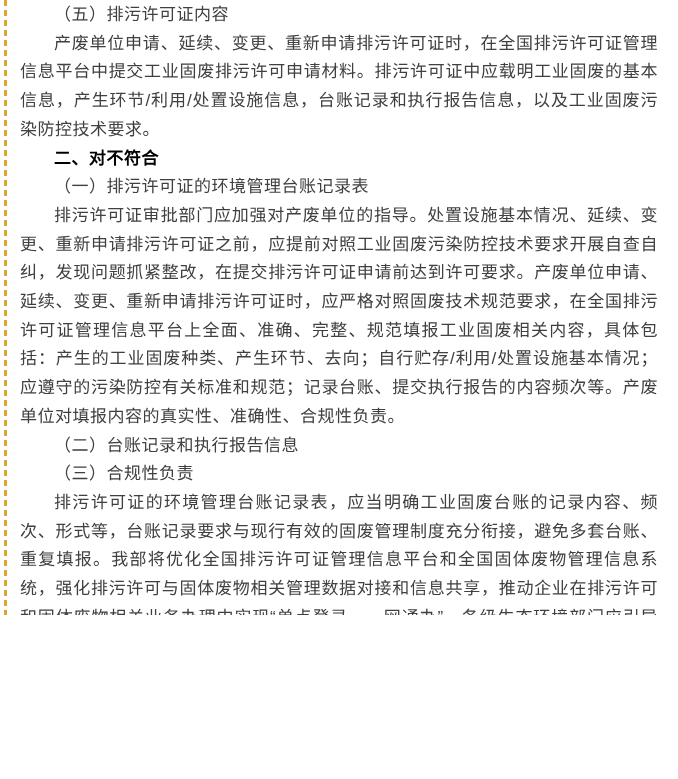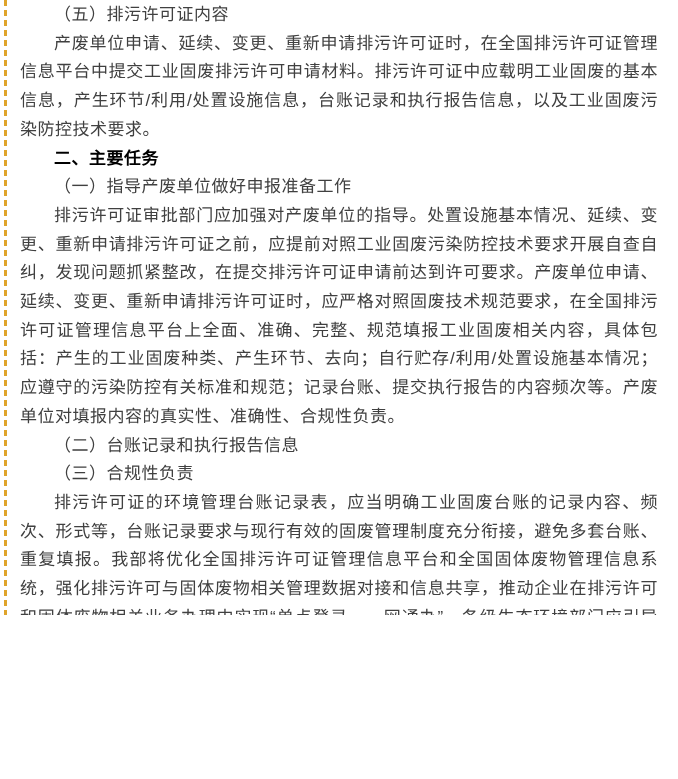--- a/index.html
+++ b/index.html
@@ -47,20 +47,20 @@
   }
 </style>
 </head>
 <body>
 
 <div class="page">
   <div class="left-dashed-border"></div>
   <div class="content">
     <p>（五）排污许可证内容</p>
     <p>产废单位申请、延续、变更、重新申请排污许可证时，在全国排污许可证管理信息平台中提交工业固废排污许可申请材料。排污许可证中应载明工业固废的基本信息，产生环节/利用/处置设施信息，台账记录和执行报告信息，以及工业固废污染防控技术要求。</p>
-    <p class="section-heading">二、主要任务</p>
-    <p>（一）指导产废单位做好申报准备工作</p>
+    <p class="section-heading">二、对不符合</p>
+    <p>（一）排污许可证的环境管理台账记录表</p>
     <p>排污许可证审批部门应加强对产废单位的指导。处置设施基本情况、延续、变更、重新申请排污许可证之前，应提前对照工业固废污染防控技术要求开展自查自纠，发现问题抓紧整改，在提交排污许可证申请前达到许可要求。产废单位申请、延续、变更、重新申请排污许可证时，应严格对照固废技术规范要求，在全国排污许可证管理信息平台上全面、准确、完整、规范填报工业固废相关内容，具体包括：产生的工业固废种类、产生环节、去向；自行贮存/利用/处置设施基本情况；应遵守的污染防控有关标准和规范；记录台账、提交执行报告的内容频次等。产废单位对填报内容的真实性、准确性、合规性负责。</p>
     <p>（二）台账记录和执行报告信息</p>
     <p>（三）合规性负责</p>
     <p>排污许可证的环境管理台账记录表，应当明确工业固废台账的记录内容、频次、形式等，台账记录要求与现行有效的固废管理制度充分衔接，避免多套台账、重复填报。我部将优化全国排污许可证管理信息平台和全国固体废物管理信息系统，强化排污许可与固体废物相关管理数据对接和信息共享，推动企业在排污许可和固体废物相关业务办理中实现“单点登录、一网通办”。各级生态环境部门应引导产废单位通过全国固体废物管理信息系统记录一般工业固废台账信息。</p>
   </div>
 </div>
 
 </body></html>

